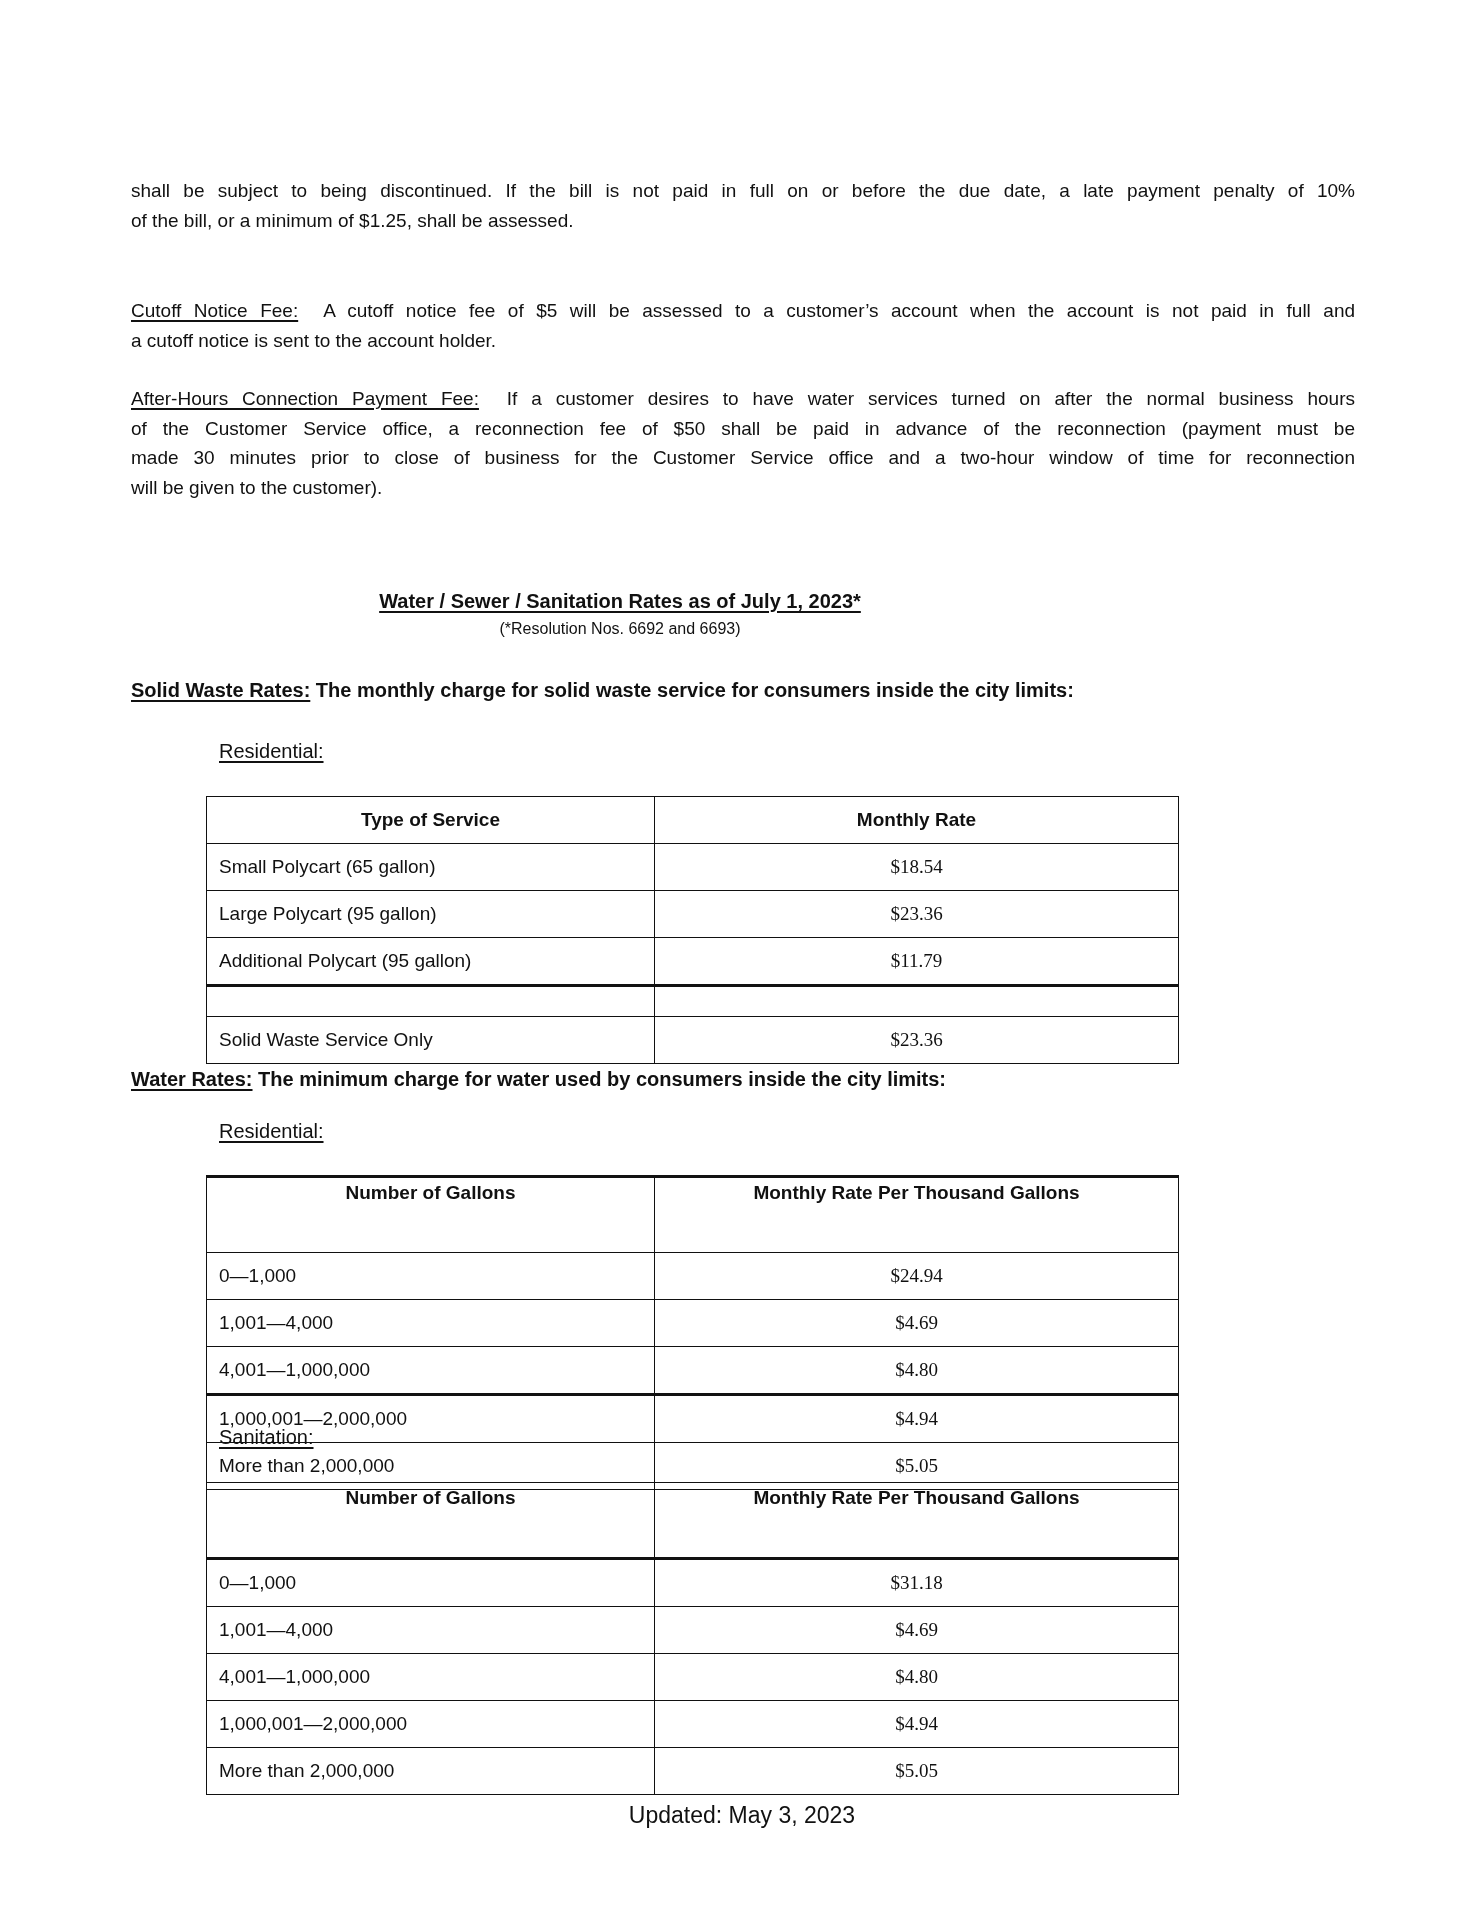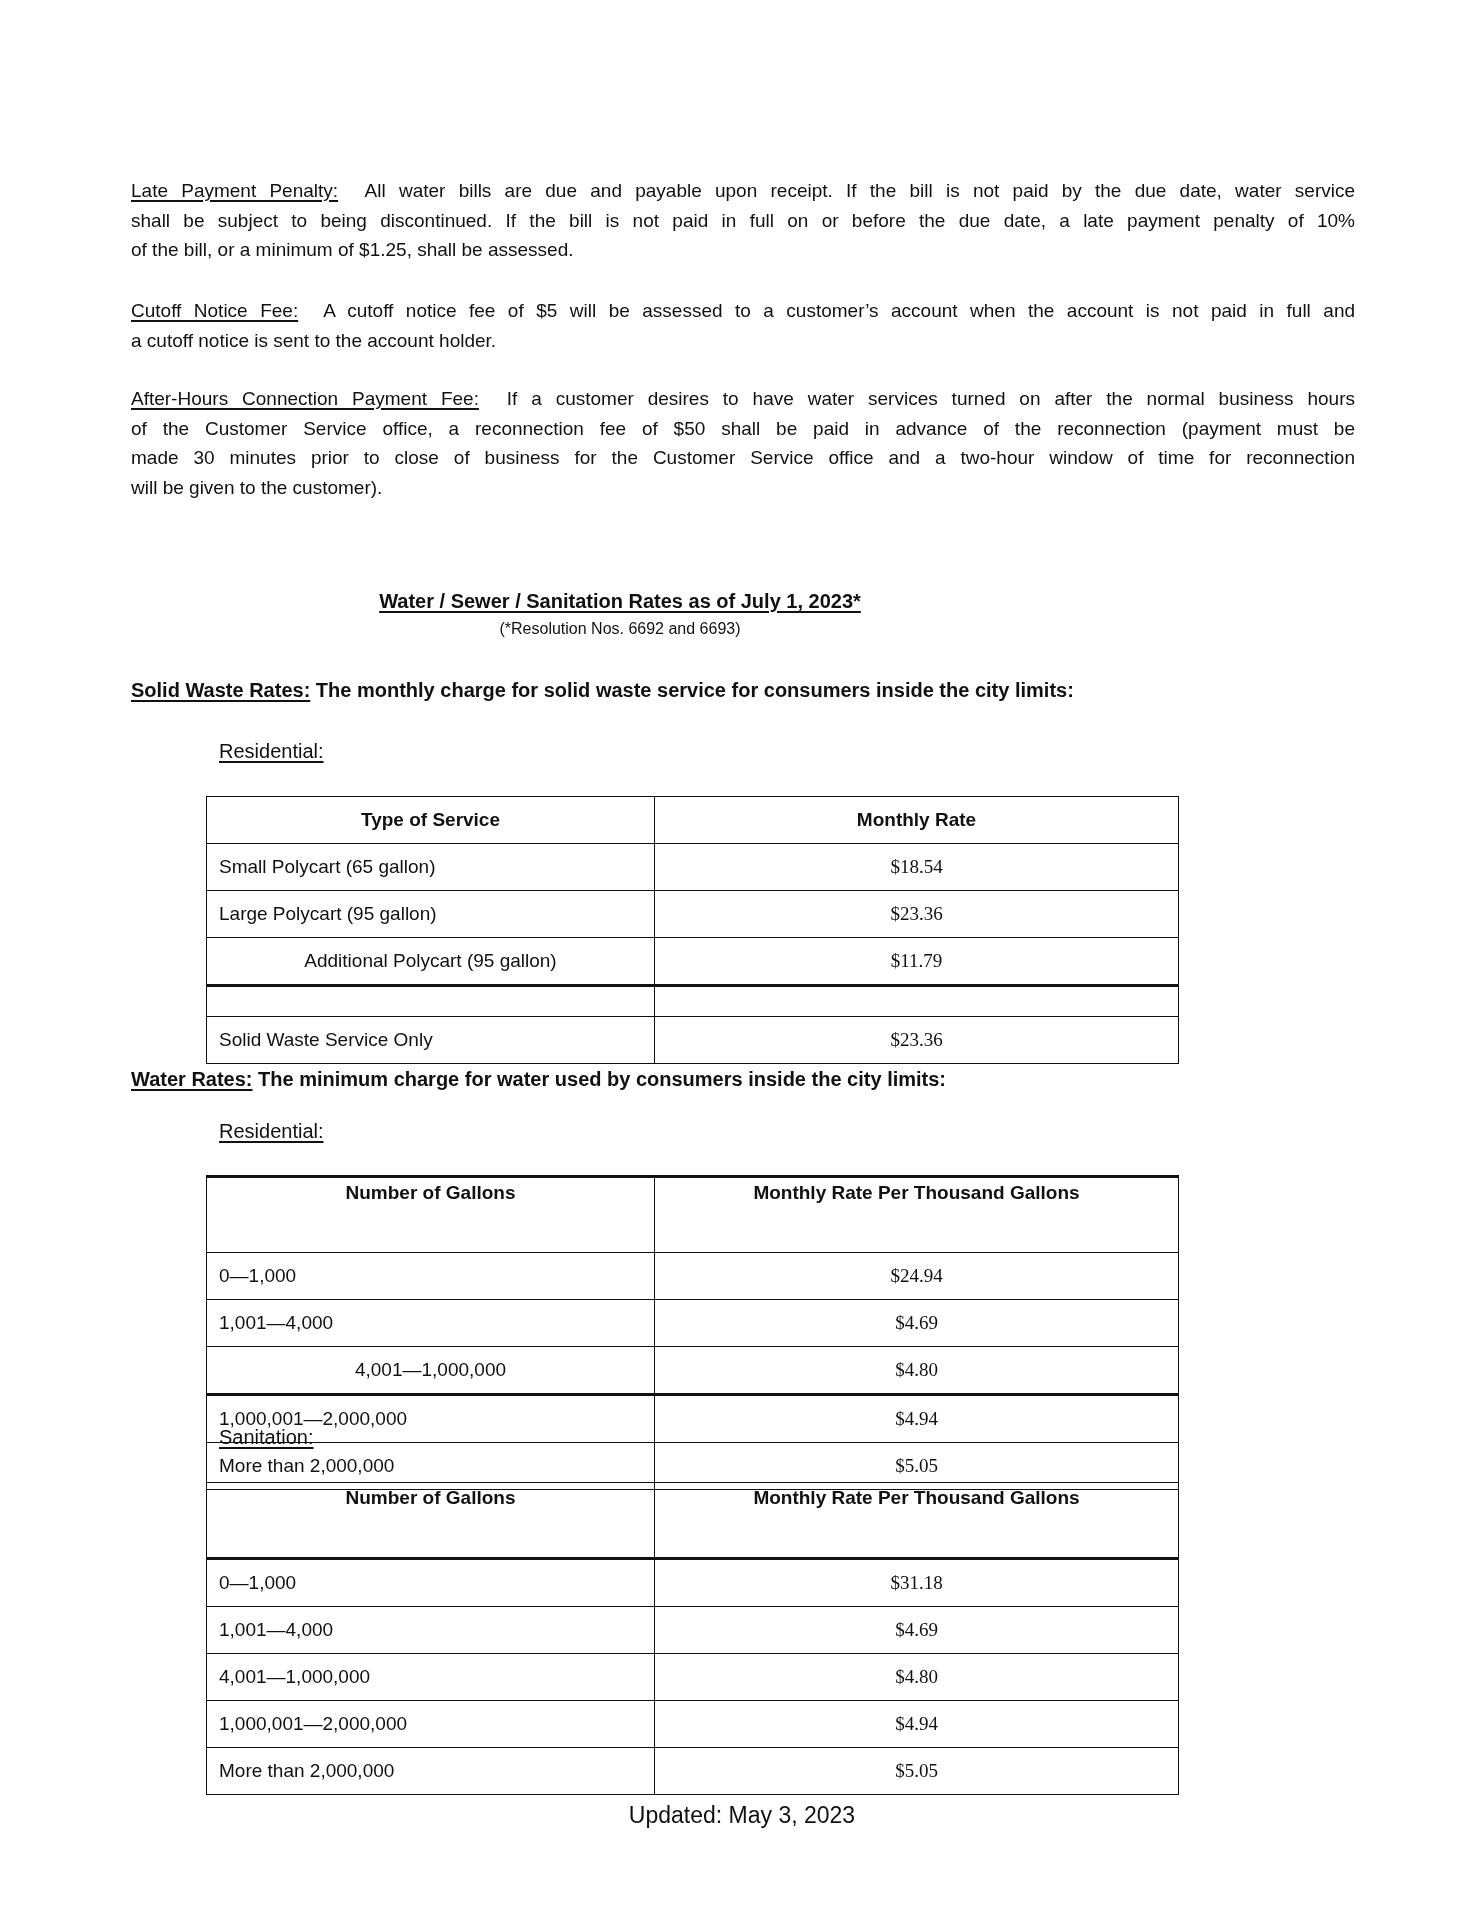--- a/index.html
+++ b/index.html
@@ -14,31 +14,30 @@
     .subtitle { font-size: 16px; top: 620px; }
     .section-head { position: absolute; left: 131px; font-size: 20px; font-weight: bold; white-space: nowrap; }
     .sub-head { position: absolute; left: 219px; font-size: 20px; white-space: nowrap; }
     table.rates { position: absolute; left: 206px; width: 972px; border-collapse: collapse; table-layout: fixed; }
     table.rates td, table.rates th { border: 1.5px solid #111; padding: 12px 12px; vertical-align: middle; }
     table.rates col.c1 { width: 448px; }
     table.rates col.c2 { width: 524px; }
     table.rates th { font-size: 19px; font-weight: bold; text-align: center; }
     table.rates td.label { font-size: 19px; text-align: left; white-space: nowrap; }
     table.rates td.val { font-family: "Liberation Serif", "DejaVu Serif", serif; font-size: 19px; text-align: center; }
-    table.rates tr.thick-bottom td { border-bottom: 3px solid #111; text-align: center; }
+    table.rates tr.thick-bottom td { border-bottom: 3px solid #111; }
     table.rates tr.tall th { height: 58px; vertical-align: top; padding-top: 4px; }
     table.rates.thick-top tr:first-child th { border-top: 3px solid #111; }
     table.rates.header-thick tr.tall th { border-bottom: 3px solid #111; }
     .footer { position: absolute; left: 0; width: 1484px; text-align: center; top: 1802px; font-size: 23px; }
   </style>
 </head>
 <body>
 
 <div class="para" style="top:176px;">
-  <span class="line"><span class="u">Late Payment Penalty:</span>&nbsp;&nbsp;<span>All water bills are due and payable upon receipt. If the bill is not paid by the due date, water service</span></span>
   <span class="line">shall be subject to being discontinued. If the bill is not paid in full on or before the due date, a late payment penalty of 10%</span>
   <span class="line last">of the bill, or a minimum of $1.25, shall be assessed.</span>
 </div>
 
 <div class="para" style="top:296px;">
   <span class="line"><span class="u">Cutoff Notice Fee:</span>&nbsp;&nbsp;<span>A cutoff notice fee of $5 will be assessed to a customer’s account when the account is not paid in full and</span></span>
   <span class="line last">a cutoff notice is sent to the account holder.</span>
 </div>
 
 <div class="para" style="top:384px;">

